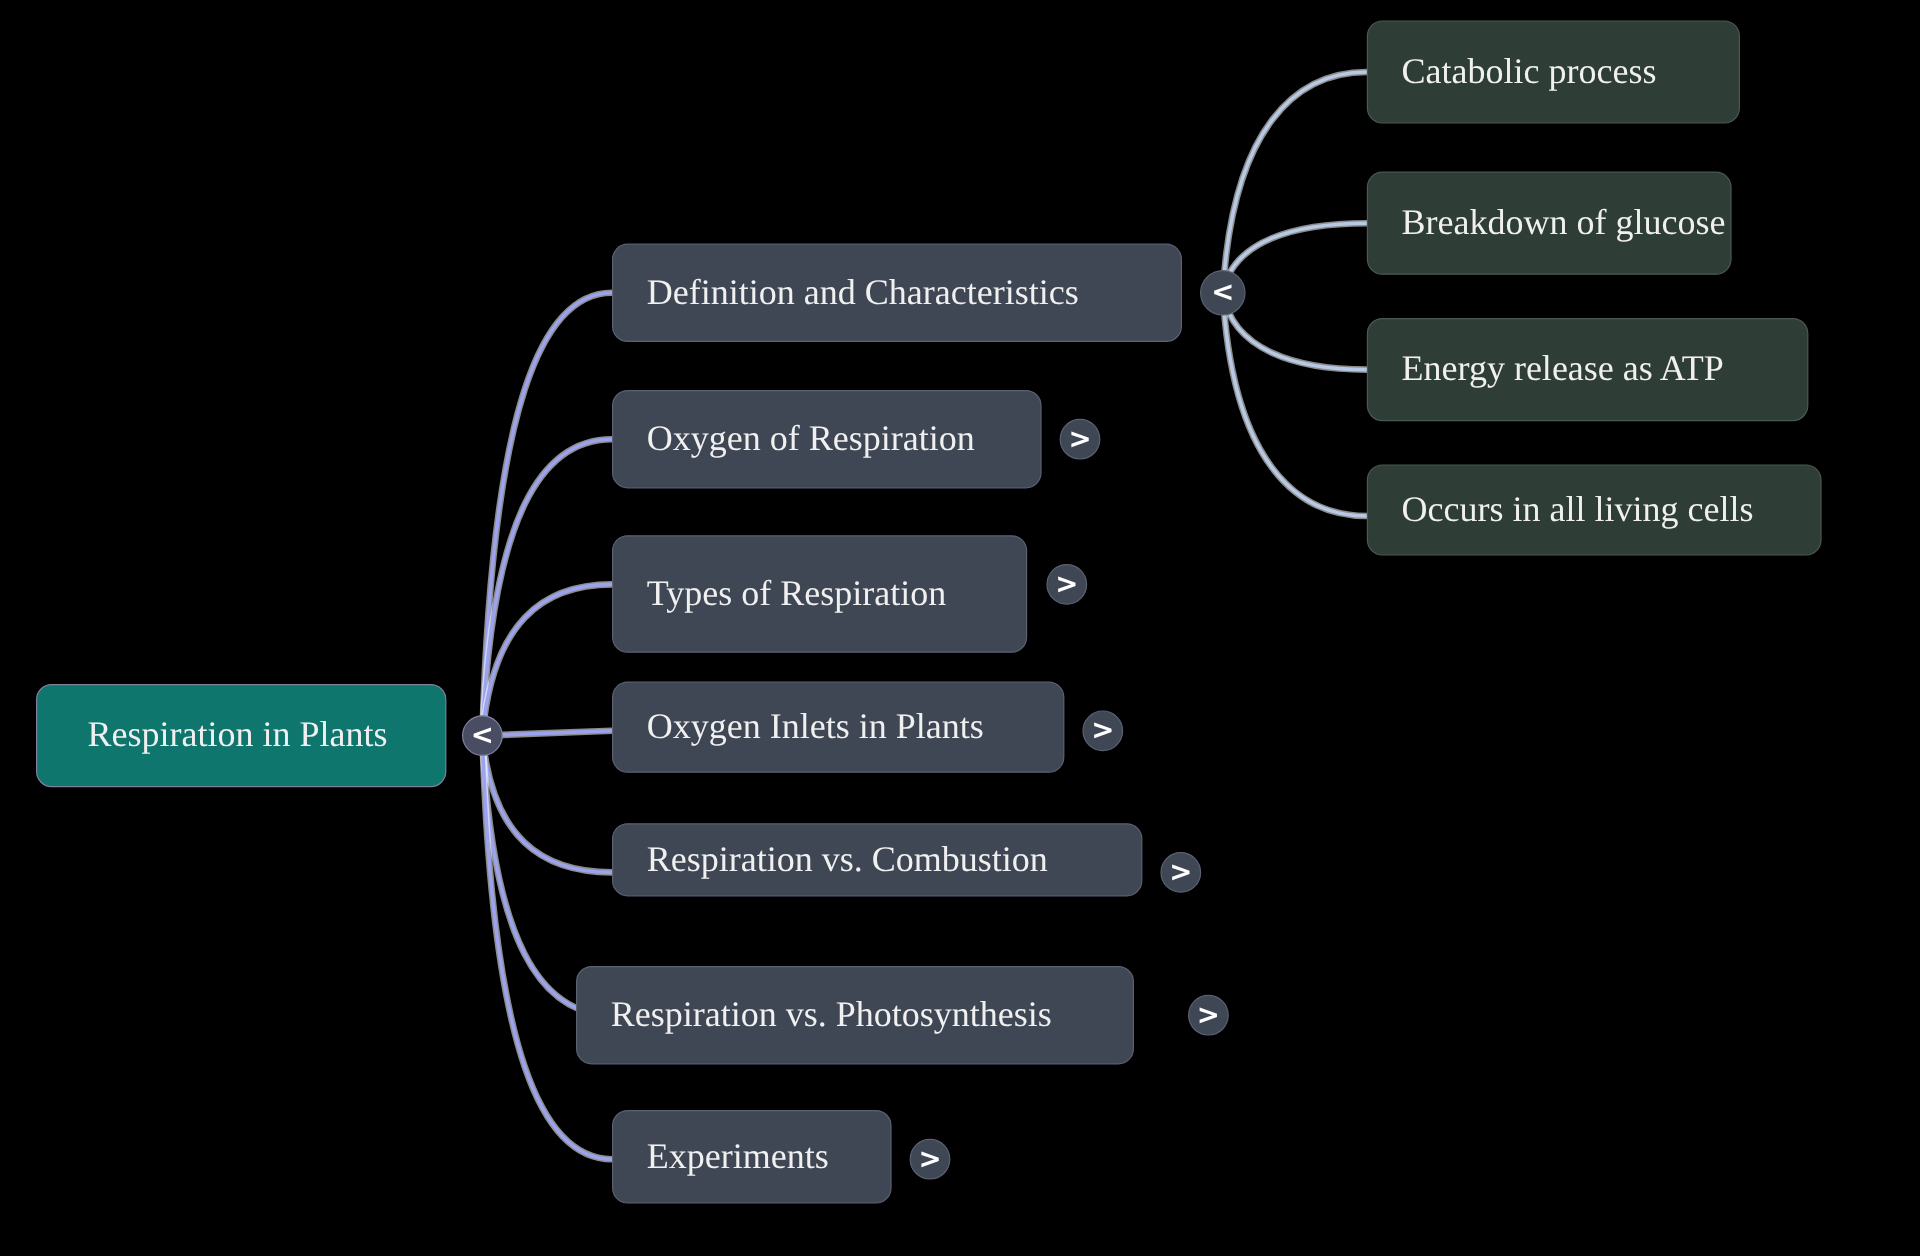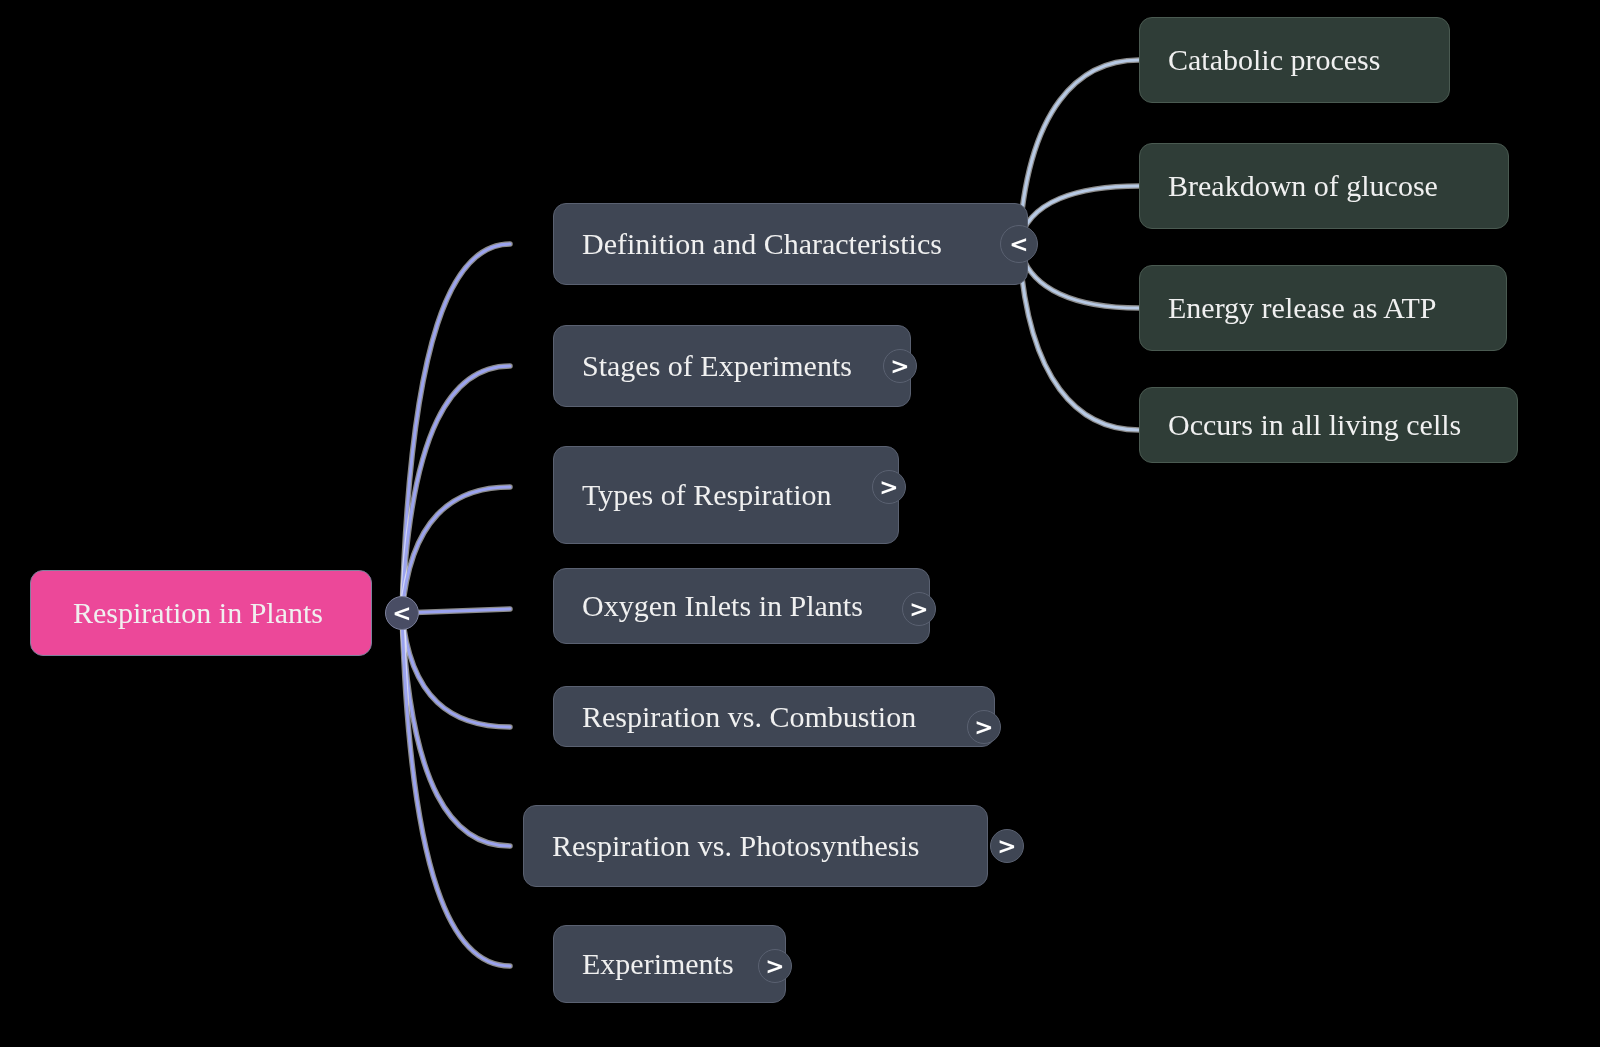--- a/index.html
+++ b/index.html
@@ -12,22 +12,22 @@
   .halo { fill:none; stroke:rgba(255,255,255,0.55); stroke-width:5.5px; stroke-linecap:round; }
   .core { fill:none; stroke-width:3px; stroke-linecap:round; }
   .root-link  { stroke:#9ba3ef; }
   .child-link { stroke:#b7c9e4; }
 
   .node {
     position:absolute; box-sizing:border-box; border-radius:13px;
     display:flex; align-items:center; padding:0 28px;
     font-size:30px; color:#f0f0f0; white-space:nowrap;
   }
-  .root-node   { background:#ec4899; border:1.5px solid #7d819c;padding-left:42px; }
-  .branch-node { background:#3f4654; border:1px solid #5a6171;margin-left:43px; }
+  .root-node   { background:#0f766e; border:1.5px solid #7d819c;padding-left:42px; }
+  .branch-node { background:#3f4654; border:1px solid #5a6171; }
   .leaf-node   { background:#2f3d37; border:1px solid #4a5a51; }
 
   .circle-btn {
     position:absolute; box-sizing:border-box; border-radius:50%;
     display:flex; align-items:center; justify-content:center;
     color:#ffffff; cursor:pointer;
     font-family:"DejaVu Sans","Liberation Sans",sans-serif;
     font-weight:bold; font-size:23px; line-height:1;
   }
   .root-circle   { background:#494d64; border:1.5px solid #7d819c; }
@@ -73,21 +73,21 @@
   </div>
 
   <div class="node branch-node" style="left:510px;top:203px;width:475px;height:82px">
     <span>Definition and Characteristics</span>
   </div>
   <div class="circle-btn branch-circle" style="left:1000px;top:225px;width:38px;height:38px">
     <span>&lt;</span>
   </div>
 
   <div class="node branch-node" style="left:510px;top:325px;width:358px;height:82px">
-    <span>Stages of Experiments</span>
+    <span>Oxygen of Respiration</span>
   </div>
   <div class="circle-btn branch-circle" style="left:883px;top:349px;width:34px;height:34px">
     <span>&gt;</span>
   </div>
 
   <div class="node branch-node" style="left:510px;top:446px;width:346px;height:98px">
     <span>Types of Respiration</span>
   </div>
   <div class="circle-btn branch-circle" style="left:872px;top:470px;width:34px;height:34px">
     <span>&gt;</span>
@@ -117,21 +117,21 @@
   <div class="node branch-node" style="left:510px;top:925px;width:233px;height:78px">
     <span>Experiments</span>
   </div>
   <div class="circle-btn branch-circle" style="left:758px;top:949px;width:34px;height:34px">
     <span>&gt;</span>
   </div>
 
   <div class="node leaf-node" style="left:1139px;top:17px;width:311px;height:86px">
     <span>Catabolic process</span>
   </div>
-  <div class="node leaf-node" style="left:1139px;top:143px;width:370px;height:86px">
+  <div class="node leaf-node" style="left:1139px;top:143px;width:304px;height:86px">
     <span>Breakdown of glucose</span>
   </div>
   <div class="node leaf-node" style="left:1139px;top:265px;width:368px;height:86px">
     <span>Energy release as ATP</span>
   </div>
   <div class="node leaf-node" style="left:1139px;top:387px;width:379px;height:76px">
     <span>Occurs in all living cells</span>
   </div>
 
 </div>

